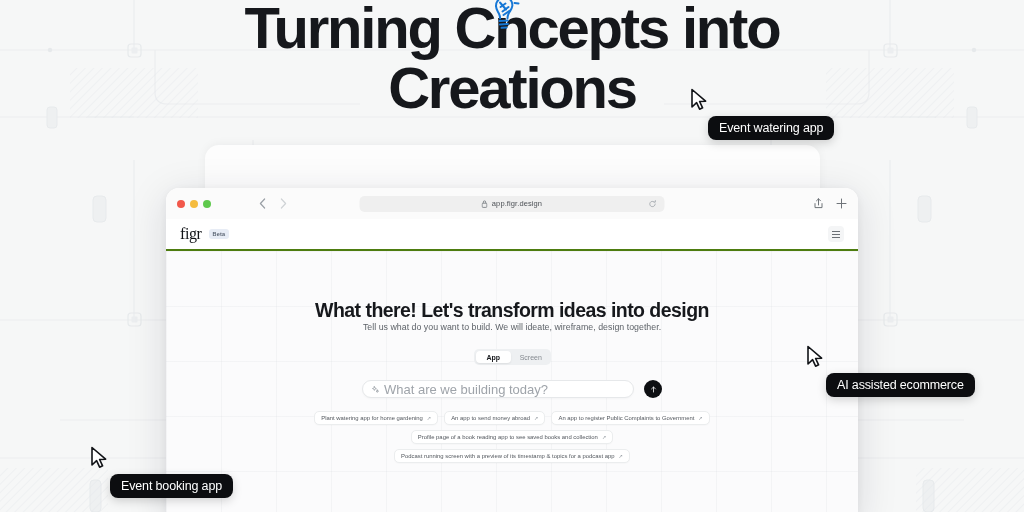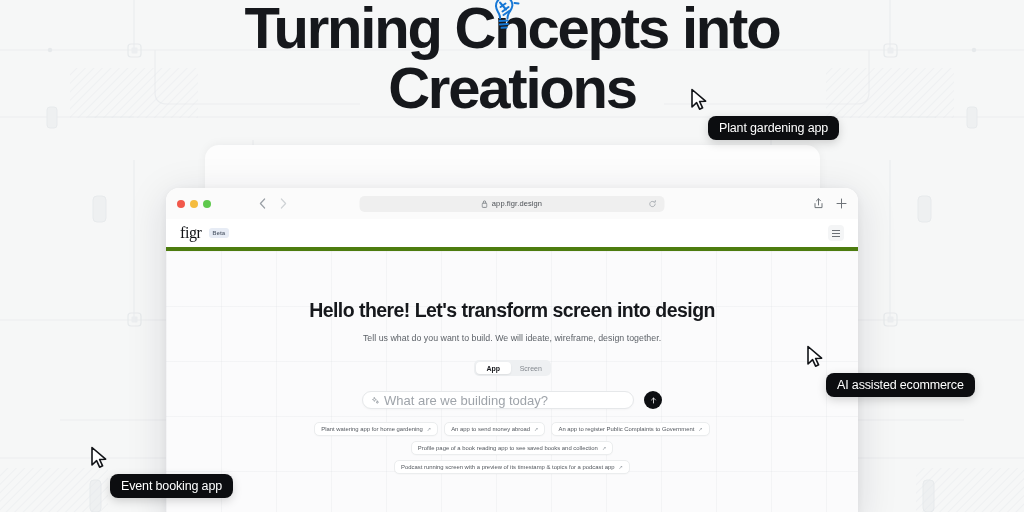--- a/index.html
+++ b/index.html
@@ -111,21 +111,21 @@
     color: #6f7479;
   }
 
   
   .appbar {
     height: 32px;
     background: #ffffff;
     display: flex;
     align-items: center;
     padding: 0 14px;
-    border-bottom: 4px solid #4d7c0f;
+    border-bottom: 2px solid #4d7c0f;
   }
   .brand {
     font-family: "Liberation Serif", serif;
     font-size: 16px;
     color: #111317;
     letter-spacing: -.4px;
   }
   .beta {
     margin-left: 7px;
     background: #e7ecf5;
@@ -157,21 +157,20 @@
     padding-top: 48px;
     text-align: center;
   }
   .hero-title {
     font-size: 19.5px;
     font-weight: 700;
     color: #16181c;
     letter-spacing: -.55px;
   }
   .hero-sub {
-    margin-top: 11px;
     font-size: 8.8px;
     color: #5d6268;
     letter-spacing: .02px;
   }
 
   .segment {
     margin: 17px auto 0;
     width: 77px; height: 16px;
     background: #eef0f2;
     border-radius: 5px;
@@ -410,21 +409,21 @@
       <span class="brand">figr</span>
       <span class="beta">Beta</span>
       <span class="burger">
         <i></i>
           <i></i>
           <i></i>
       </span>
     </div>
 
     <div class="canvas">
-      <div class="hero-title">Hello there! Let's transform screen into design</div>
+      <div class="hero-title">What there! Let's transform ideas into design</div>
       <div class="hero-sub">Tell us what do you want to build. We will ideate, wireframe, design together.</div>
 
       <div class="segment">
         <span class="seg on">App</span>
         <span class="seg">Screen</span>
       </div>
 
       <div class="promptrow">
         <div class="promptbox">
           <svg width="7" height="7" viewBox="0 0 10 10" fill="none" stroke="#8d9299" stroke-width="0.9" stroke-linecap="round">
@@ -469,21 +468,21 @@
             </span>
         </div>
       </div>
     </div>
   </div>
 
   <div class="cursor-group cg-plant">
     <svg class="cur-svg" width="20" height="24" viewBox="0 0 20 24" xmlns="http://www.w3.org/2000/svg">
       <path d="M2 1.5 L2 19 L6.6 14.7 L9.6 21.2 L12.6 19.8 L9.6 13.5 L15.6 13.2 Z" fill="#ffffff" stroke="#111317" stroke-width="1.6" stroke-linejoin="round"></path>
     </svg>
-    <div class="label">Plant gardening app</div>
+    <div class="label">Event watering app</div>
   </div>
 
   <div class="cursor-group cg-ai">
     <svg class="cur-svg" width="20" height="24" viewBox="0 0 20 24" xmlns="http://www.w3.org/2000/svg">
       <path d="M2 1.5 L2 19 L6.6 14.7 L9.6 21.2 L12.6 19.8 L9.6 13.5 L15.6 13.2 Z" fill="#ffffff" stroke="#111317" stroke-width="1.6" stroke-linejoin="round"></path>
     </svg>
     <div class="label">AI assisted ecommerce</div>
   </div>
 
   <div class="cursor-group cg-event">

